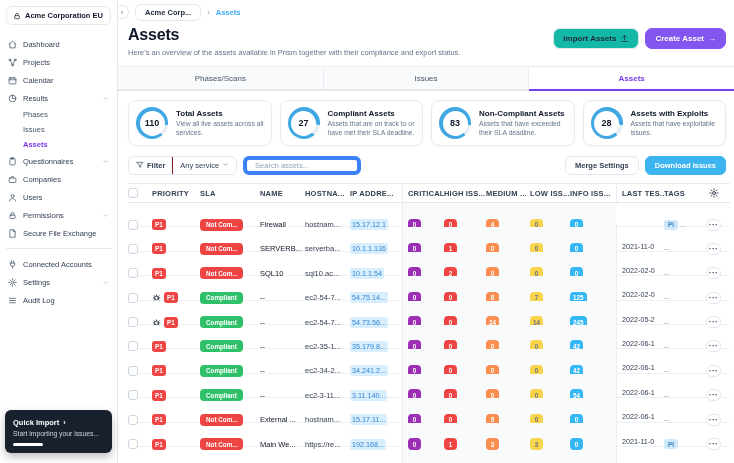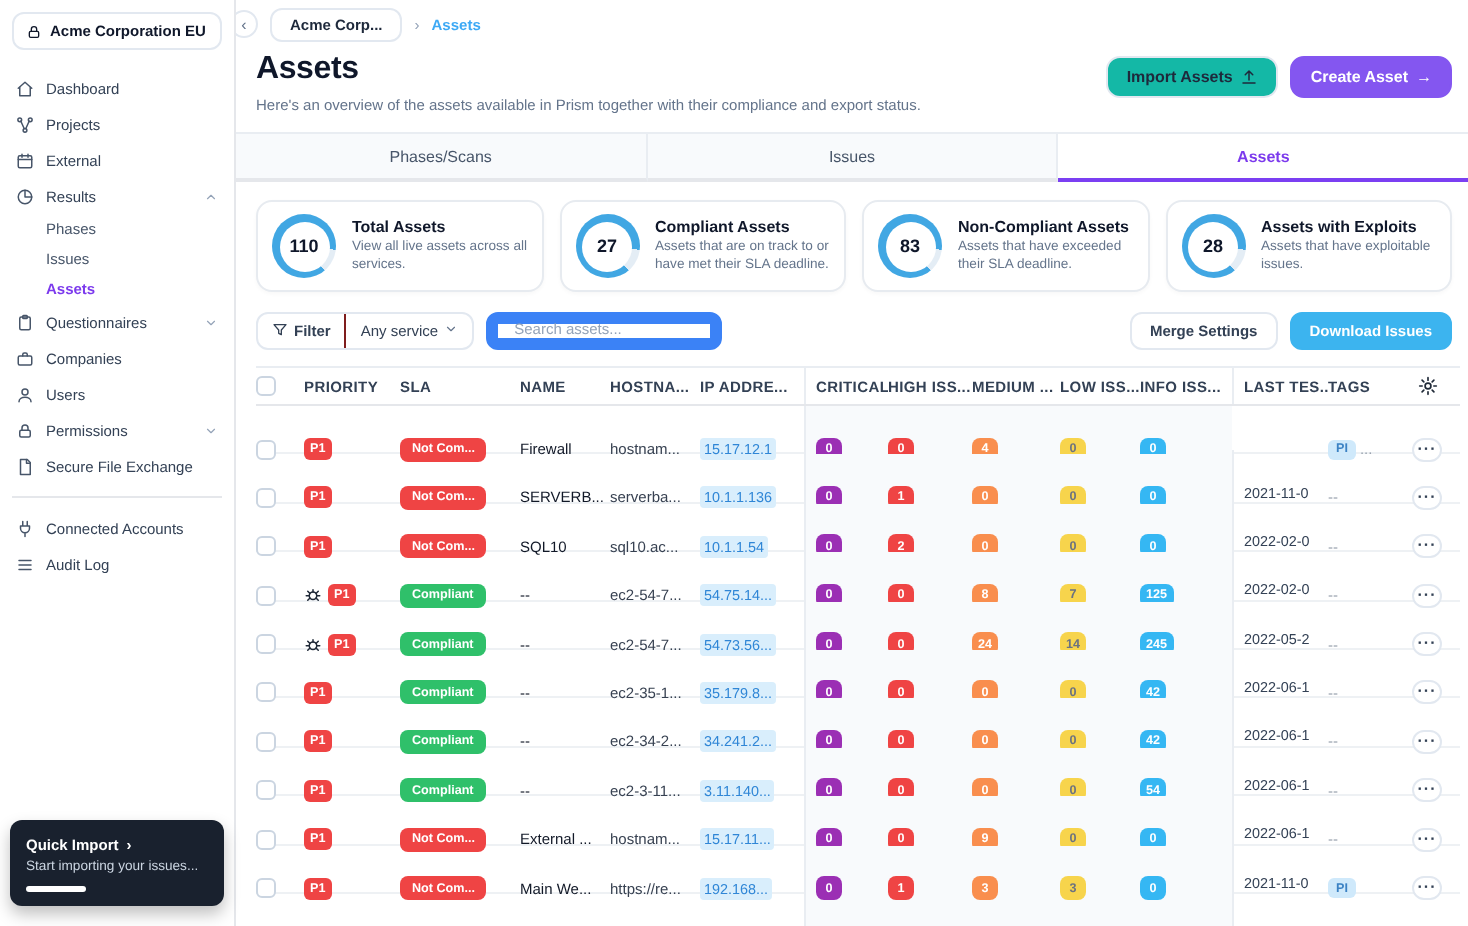--- a/index.html
+++ b/index.html
@@ -65,22 +65,22 @@
     display:flex; align-items:center; justify-content:center; font-size:9px; font-weight:700; color:#0f172a; }
   .stat-title { font-size:8px; font-weight:700; color:#0f172a; }
   .stat-desc { font-size:6.8px; color:#64748b; margin-top:2px; line-height:1.3; }
 
   .toolbar { display:flex; align-items:center; gap:6px; padding:2px 8px 8px 10px; }
   .filter-group { display:flex; border:1px solid #e2e8f0; border-radius:6px; overflow:hidden; background:#fff; }
   .fg-seg { display:flex; align-items:flex-start; gap:3px; padding:4px 7px; font-size:7.5px;
     font-weight:600; color:#334155; cursor:pointer; }
   .fg-seg + .fg-seg { border-left:1px solid #7f1d1d; font-weight:400; }
   .fg-seg .fico { width:8px; height:8px; display:flex; color:#334155; }
-  .search-box { border:6px solid #3b82f6; border-radius:6px; background:#fff; padding:0 8px;
-    height:19px; display:flex; align-items:flex-end; width:118px; }
+  .search-box { border:4px solid #3b82f6; border-radius:6px; background:#fff; padding:0 8px;
+    height:19px; display:flex; align-items:center; width:118px; }
   .search-box input { border:none; outline:none; font-size:7.5px; width:100%;
     font-family:inherit; color:#334155; background:transparent; }
   .search-box input::placeholder { color:#94a3b8; }
   .toolbar .spacer { flex:1; }
   .btn-sm { border-radius:6px; font-size:7.5px; font-weight:600; padding:4px 9px; cursor:pointer;text-align:right; }
   .btn-merge { border:1px solid #e2e8f0; background:#fff; color:#334155; }
   .btn-download { background:#3cb4ef; color:#fff; border:1px solid #3cb4ef; }
 
   
   .table { padding:0 4px 0 10px; flex:1; overflow:hidden; }
@@ -159,21 +159,21 @@
           </span>
           <span>Projects</span>
         </div>
         <div class="nav-item">
           <span class="ico">
             <svg viewBox="0 0 24 24" fill="none" stroke="currentColor" stroke-width="2" stroke-linecap="round" stroke-linejoin="round">
               <rect x="3" y="5" width="18" height="16" rx="2"></rect>
               <path d="M3 10h18M8 3v4M16 3v4"></path>
             </svg>
           </span>
-          <span>External</span>
+          <span>Calendar</span>
         </div>
         <div class="nav-item">
           <span class="ico">
             <svg viewBox="0 0 24 24" fill="none" stroke="currentColor" stroke-width="2" stroke-linecap="round" stroke-linejoin="round">
               <circle cx="12" cy="12" r="9"></circle>
               <path d="M12 3v9h9"></path>
             </svg>
           </span>
           <span>Results</span>
           <span class="chev">
@@ -247,20 +247,34 @@
           <span>Secure File Exchange</span>
         </div>
         <div class="nav-divider"></div>
         <div class="nav-item">
           <span class="ico">
             <svg viewBox="0 0 24 24" fill="none" stroke="currentColor" stroke-width="2" stroke-linecap="round" stroke-linejoin="round">
               <path d="M9 2v6M15 2v6M6 8h12v3a6 6 0 0 1-12 0zM12 17v5"></path>
             </svg>
           </span>
           <span>Connected Accounts</span>
+        </div>
+        <div class="nav-item">
+          <span class="ico">
+            <svg viewBox="0 0 24 24" fill="none" stroke="currentColor" stroke-width="2" stroke-linecap="round" stroke-linejoin="round">
+              <circle cx="12" cy="12" r="3.5"></circle>
+              <path d="M12 2v3M12 19v3M2 12h3M19 12h3M4.9 4.9 7 7M17 17l2.1 2.1M19.1 4.9 17 7M7 17l-2.1 2.1"></path>
+            </svg>
+          </span>
+          <span>Settings</span>
+          <span class="chev">
+            <svg viewBox="0 0 24 24" fill="none" stroke="currentColor" stroke-width="2" stroke-linecap="round" stroke-linejoin="round">
+              <path d="M6 9l6 6 6-6"></path>
+            </svg>
+          </span>
         </div>
         <div class="nav-item">
           <span class="ico">
             <svg viewBox="0 0 24 24" fill="none" stroke="currentColor" stroke-width="2" stroke-linecap="round" stroke-linejoin="round">
               <path d="M4 6h16M4 12h16M4 18h16"></path>
             </svg>
           </span>
           <span>Audit Log</span>
         </div>
       </nav>

